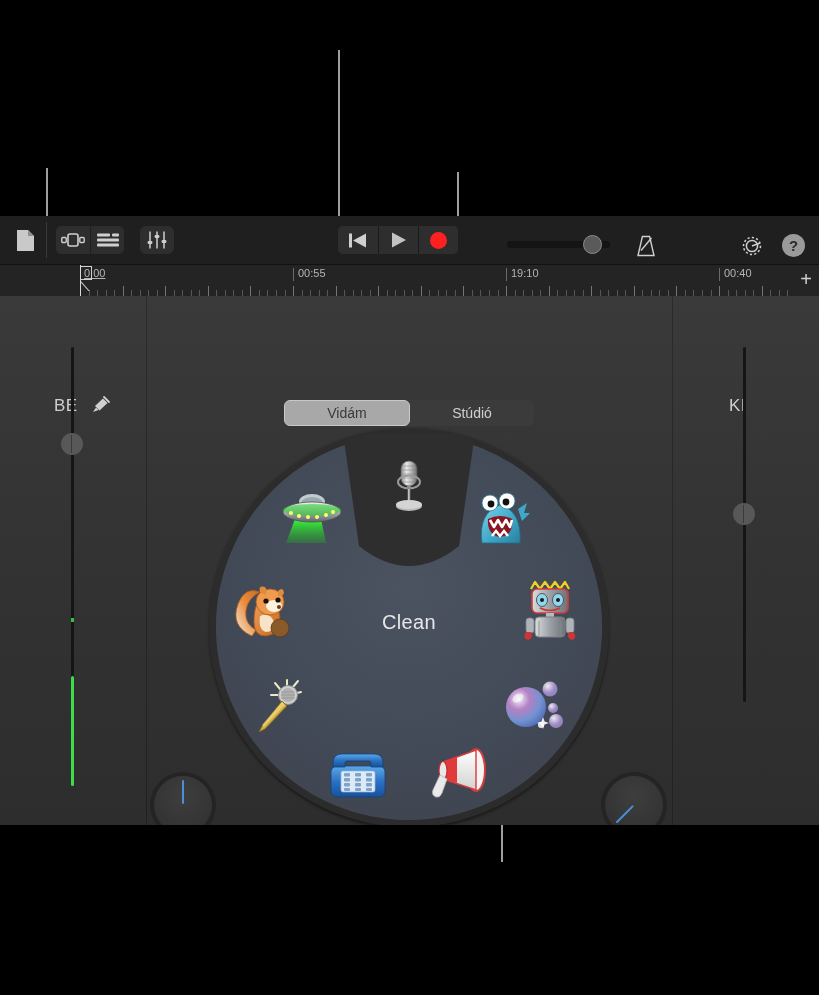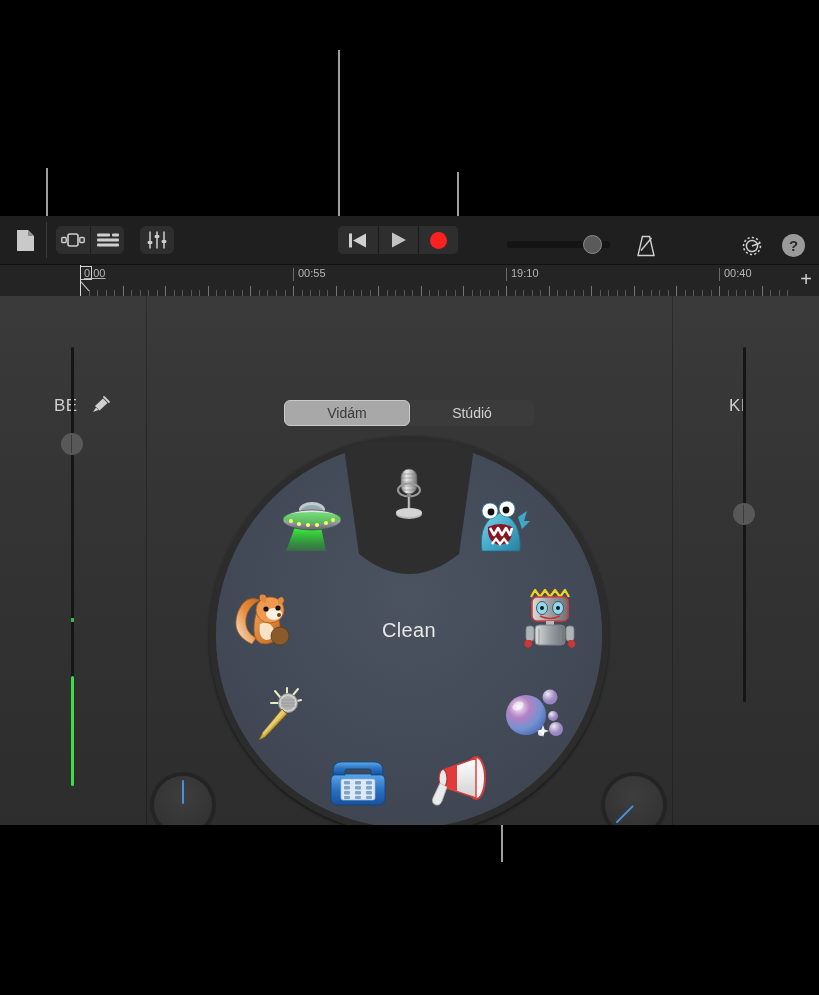--- a/index.html
+++ b/index.html
@@ -184,21 +184,21 @@
   .knob-ind {
     position:absolute; left:28px; top:4px; width:2px; height:24px;
     background:#4a90d9; transform-origin:1px 25px;
     border-radius:1px;
   }
   #tone-knob-wrap { left:123px; top:480px; }
   #squeeze-knob-wrap { left:574px; top:480px; }
 
   
   #wheel {
-    position:absolute; left:209px; top:139px; width:400px; height:400px;
+    position:absolute; left:209px; top:131px; width:400px; height:400px;
   }
   #wheel-outer {
     position:absolute; left:0; top:0; width:400px; height:400px;
     border-radius:50%;
     background:#2c2c2c;
     box-shadow: 0 2px 3px rgba(0,0,0,0.45), inset 0 1px 1px rgba(255,255,255,0.04);
   }
   #wheel-face {
     position:absolute; left:7px; top:7px; width:386px; height:386px;
     border-radius:50%;

